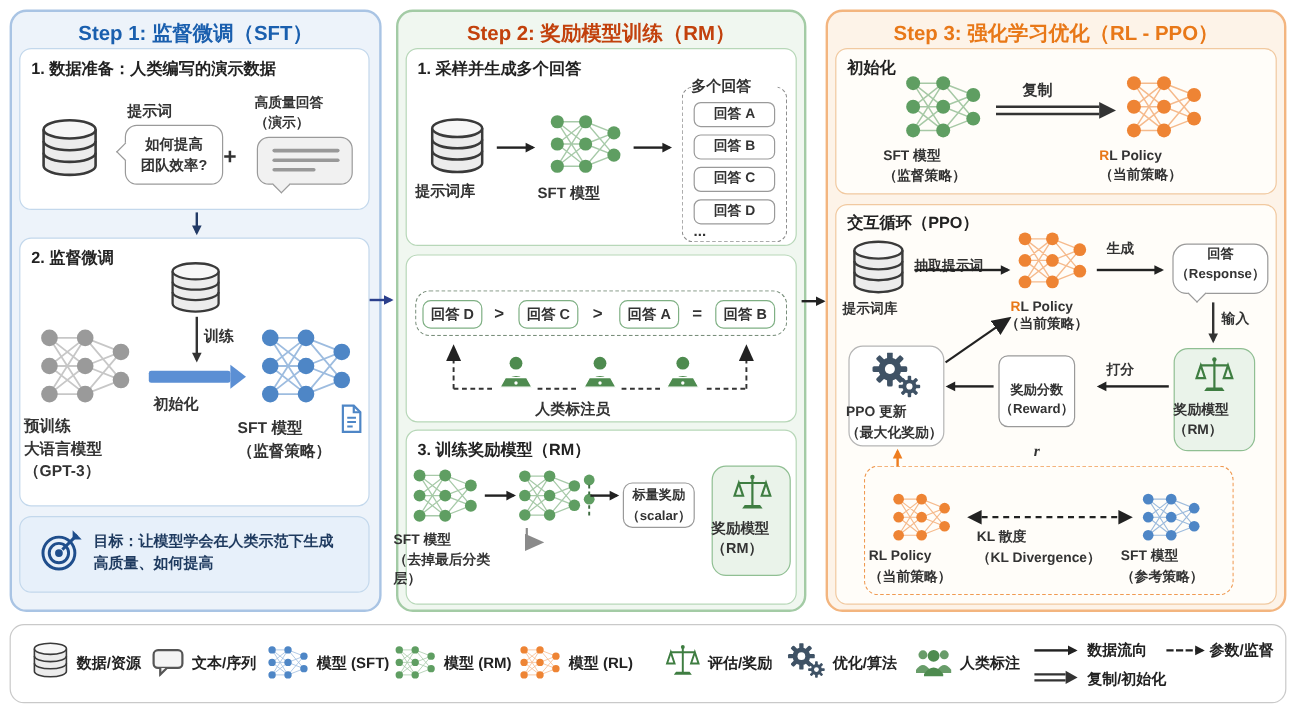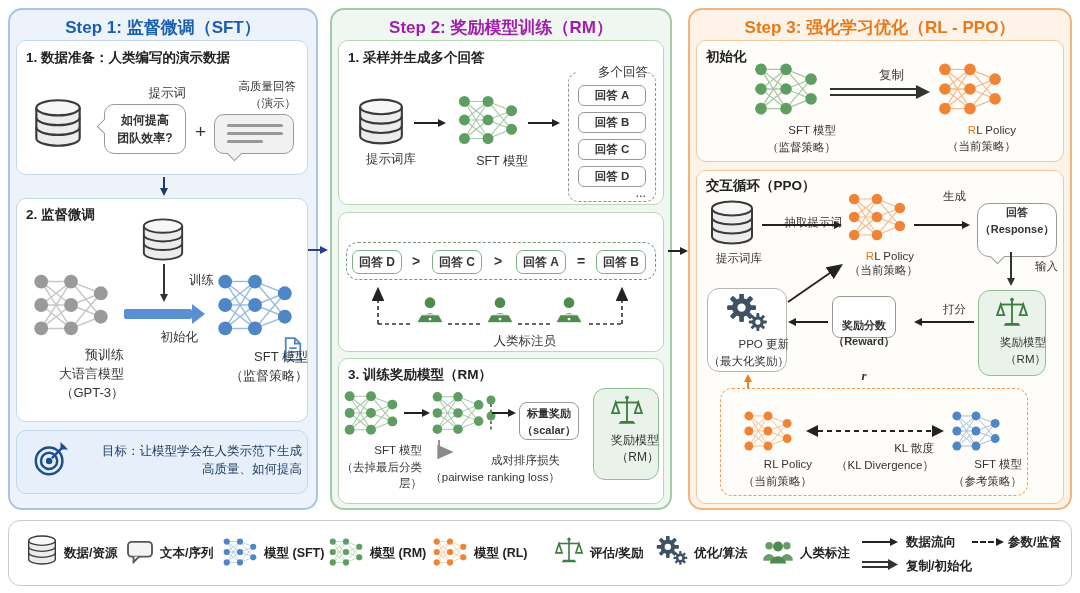--- a/index.html
+++ b/index.html
@@ -9,21 +9,21 @@
   .p1 { background:#edf3fa; border-color:#a9c4e4; }
   .p2 { background:#f0f7f0; border-color:#a3cba5; }
   .p3 { background:#fdf3e8; border-color:#f3b57f; }
   .card { position:absolute; background:#fff; border-radius:10px; border:1.5px solid #ccc; }
   .c1 { border-color:#c3d8ec; }
   .c2 { border-color:#b7d7b8; }
   .c3 { border-color:#f1c9a0; background:#fffdf9; }
   .greenfill { background:#eaf3ea; border-color:#90bf93; }
   .ptitle { position:absolute; text-align:center; font-size:17px; font-weight:700; }
   .btitle { position:absolute; font-size:13.5px; font-weight:700; color:#222; }
-  .lbl { position:absolute; text-align:right; font-size:12.5px; font-weight:400; color:#333; line-height:1.45; }
+  .lbl { position:absolute; text-align:left; font-size:12.5px; font-weight:700; color:#333; line-height:1.45; }
   .sm { font-size:11.5px; }
   .ml { white-space:pre-line; }
   .dashedbox { position:absolute; border:1.5px dashed #8f8f8f; border-radius:10px; }
   .ansbox { position:absolute; background:#fff; border:1.3px solid #9a9a9a; border-radius:6px;
             text-align:center; font-size:11.5px; font-weight:700; color:#333; }
   .rankbox { position:absolute; background:#fff; border:1.4px solid #7fb084; border-radius:7px;
              text-align:center; font-size:12px; font-weight:700; color:#333; line-height:22px; }
   .op { position:absolute; text-align:center; font-size:14px; font-weight:700; color:#333; }
   .bubble { position:absolute; background:#fff; border:1.5px solid #9a9a9a; border-radius:10px;
             text-align:center; font-size:12.5px; font-weight:700; color:#333; line-height:1.5; }
@@ -202,21 +202,21 @@
   <div class="card c1" style="left:16px;top:430px;width:292px;height:64px;background:#e7f0fa"></div>
   <svg class="ic" style="left:32px;top:440px;color:#1f4e8c" width="38" height="38">
       <use href="#s-target"></use>
     </svg>
   <div class="lbl ml" style="left:78px;top:442px;width:224px;font-size:12.5px;color:#1e3a5f">目标：让模型学会在人类示范下生成
 高质量、如何提高</div>
 
   <div class="ah" style="--c:#2b3f8c;left:308px;top:249px;width:18px"></div>
 
   <section class="panel p2" style="left:330px;top:8px;width:342px;height:502px">
-    <div class="ptitle" style="left:0;top:6px;width:338px;color:#a21caf">Step 2: 奖励模型训练（RM）</div>
+    <div class="ptitle" style="left:0;top:6px;width:338px;color:#c2410c">Step 2: 奖励模型训练（RM）</div>
   </section>
 
   <div class="card c2" style="left:338px;top:40px;width:326px;height:165px"></div>
   <div class="btitle" style="left:348px;top:49px">1. 采样并生成多个回答</div>
   <svg class="ic" style="left:356px;top:98px" width="50" height="47">
       <use href="#s-db"></use>
     </svg>
   <div class="lbl" style="left:346px;top:150px;width:70px">提示词库</div>
   <div class="ah" style="left:414px;top:122px;width:30px"></div>
   <svg class="ic" style="left:456px;top:92px;color:#5f9e62" width="64" height="56">
@@ -271,22 +271,20 @@
       <use href="#s-nn"></use>
     </svg>
   <svg class="ic" style="left:484px;top:392px" width="14" height="44">
     <circle cx="7" cy="8" r="4.5" fill="#5f9e62"></circle>
       <circle cx="7" cy="24" r="4.5" fill="#5f9e62"></circle>
     <path d="M7,12 V20 M7,29 V38" stroke="#3d6b40" stroke-width="1.6" stroke-dasharray="3,2.5" fill="none"></path>
   </svg>
   <svg class="ic" style="left:434px;top:438px" width="22" height="22">
     <path d="M5,2 V14 H16" fill="none" stroke="#8a8a8a" stroke-width="1.8" marker-end="url(#m-arr-g)"></path>
   </svg>
-  <div class="lbl ml sm" style="left:428px;top:452px;width:132px">成对排序损失
-（pairwise ranking loss）</div>
   <div class="ah" style="left:492px;top:412px;width:22px"></div>
   <div class="bubble ml" style="left:519px;top:402px;width:60px;height:38px;font-size:11px;border-radius:8px;padding-top:2px">标量奖励
 （scalar）</div>
   <div class="card c2 greenfill" style="left:593px;top:388px;width:66px;height:92px;border-radius:12px"></div>
   <svg class="ic" style="left:610px;top:394px;color:#3e7d41" width="34" height="34">
       <use href="#s-scale"></use>
     </svg>
   <div class="lbl ml" style="left:593px;top:432px;width:66px;font-size:12px">奖励模型
 （RM）</div>
 
@@ -320,37 +318,37 @@
       <use href="#s-db"></use>
     </svg>
   <div class="lbl sm" style="left:702px;top:250px;width:60px">提示词库</div>
   <div class="lbl sm" style="left:762px;top:214px;width:80px">抽取提示词</div>
   <div class="ah" style="left:762px;top:224px;width:78px"></div>
   <svg class="ic" style="left:846px;top:190px;color:#ee8434" width="62" height="54">
       <use href="#s-nn"></use>
     </svg>
   <div class="lbl sm" style="left:842px;top:248px;width:72px"><span class="orange-r">R</span><span>L Policy</span></div>
   <div class="lbl sm" style="left:838px;top:262px;width:80px">（当前策略）</div>
-  <div class="lbl sm" style="left:922px;top:188px;width:44px">生成</div>
+  <div class="lbl sm" style="left:922px;top:200px;width:44px">生成</div>
   <div class="ah" style="left:914px;top:224px;width:54px"></div>
-  <div class="bubble tail-bot ml" style="left:977px;top:203px;width:80px;height:54px;font-size:11px;border-radius:12px">回答
+  <div class="bubble tail-bot ml" style="left:977px;top:203px;width:80px;height:42px;font-size:11px;border-radius:12px">回答
 （Response）</div>
   <div class="av" style="left:1010px;top:252px;height:32px;--c:#333"></div>
   <div class="lbl sm" style="left:1018px;top:258px;width:40px">输入</div>
 
   <div class="card c3 greenfill" style="left:978px;top:290px;width:68px;height:86px;border-radius:12px"></div>
   <svg class="ic" style="left:995px;top:296px;color:#3e7d41" width="34" height="34">
       <use href="#s-scale"></use>
     </svg>
   <div class="lbl ml" style="left:978px;top:334px;width:68px;font-size:11.5px">奖励模型
 （RM）</div>
 
   <div class="lbl sm" style="left:922px;top:301px;width:44px">打分</div>
   <div class="ah left" style="left:916px;top:321px;width:58px"></div>
-  <div class="bubble ml" style="left:832px;top:296px;width:64px;height:42px;font-size:11px;border-radius:8px;padding-top:3px">
+  <div class="bubble ml" style="left:832px;top:296px;width:64px;height:60px;font-size:11px;border-radius:8px;padding-top:3px">
     <div class="ml">奖励分数
 （Reward）</div>
     <div style="font-family:'Liberation Serif','DejaVu Serif',serif;font-style:italic;font-size:13px">r</div>
   </div>
   <div class="ah left" style="left:790px;top:321px;width:38px"></div>
 
   <div class="card c3" style="left:707px;top:288px;width:80px;height:84px;border-radius:12px;background:#fff;border-color:#b5b5b5"></div>
   <svg class="ic" style="left:726px;top:294px;color:#3f5265" width="42" height="38">
       <use href="#s-gears"></use>
     </svg>

